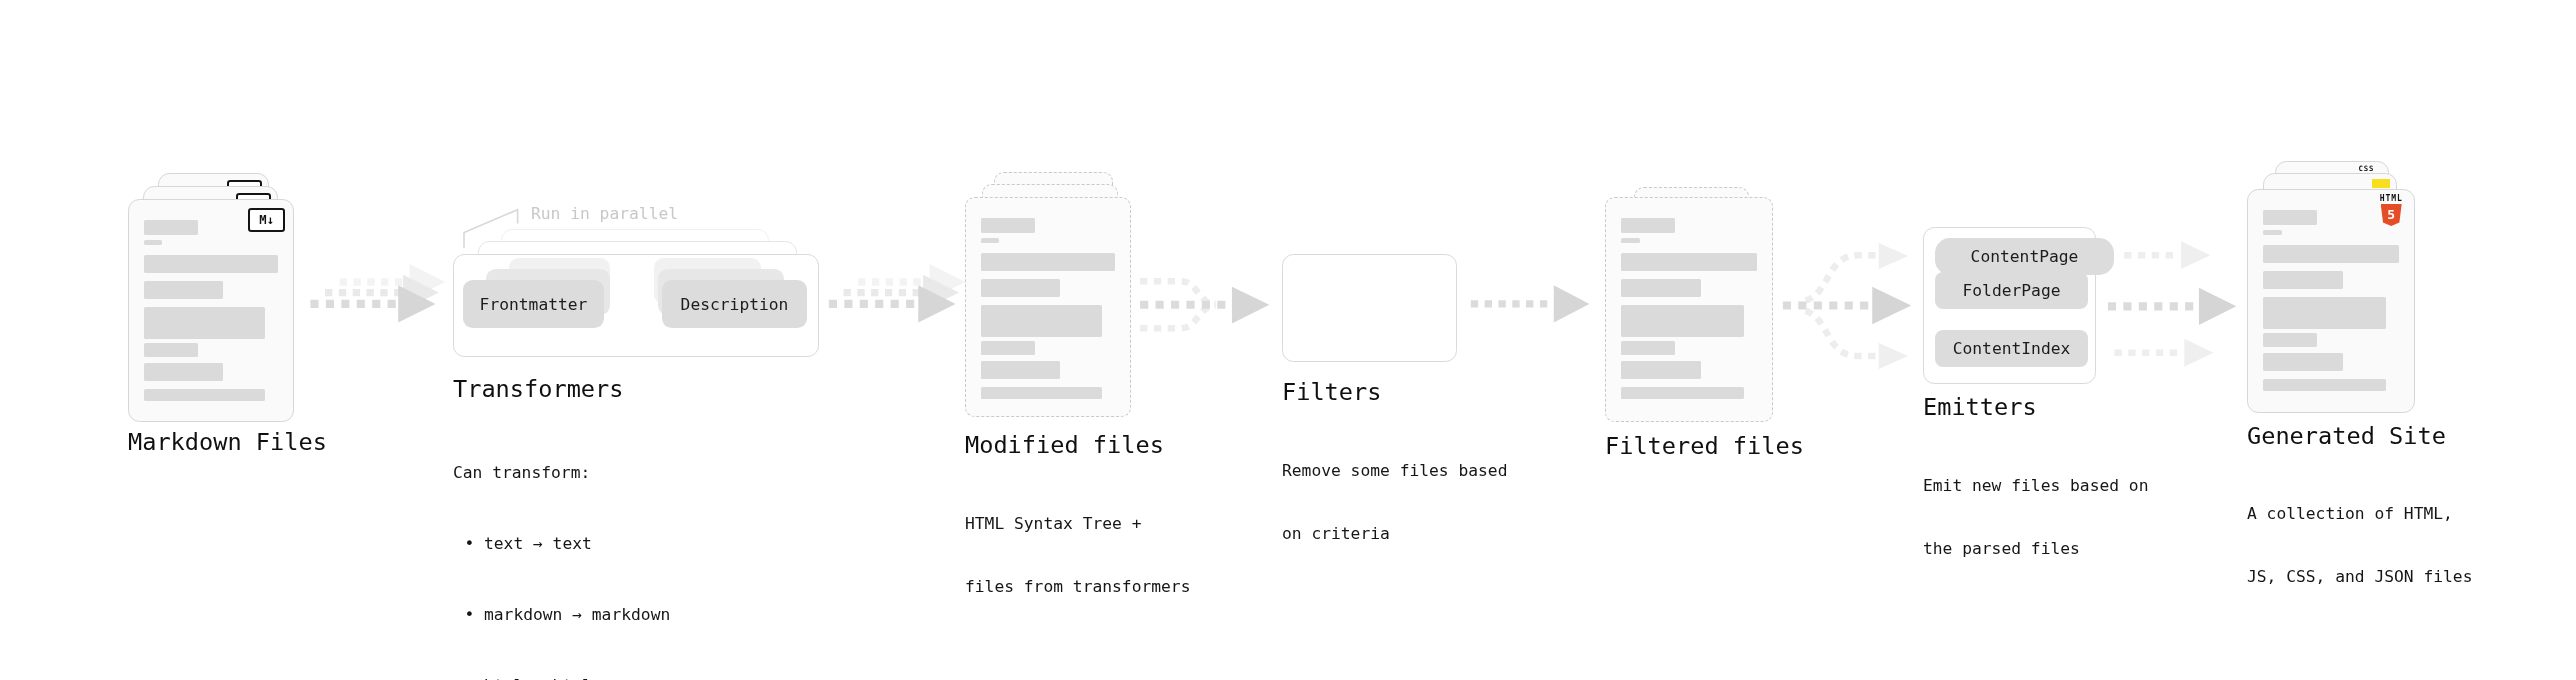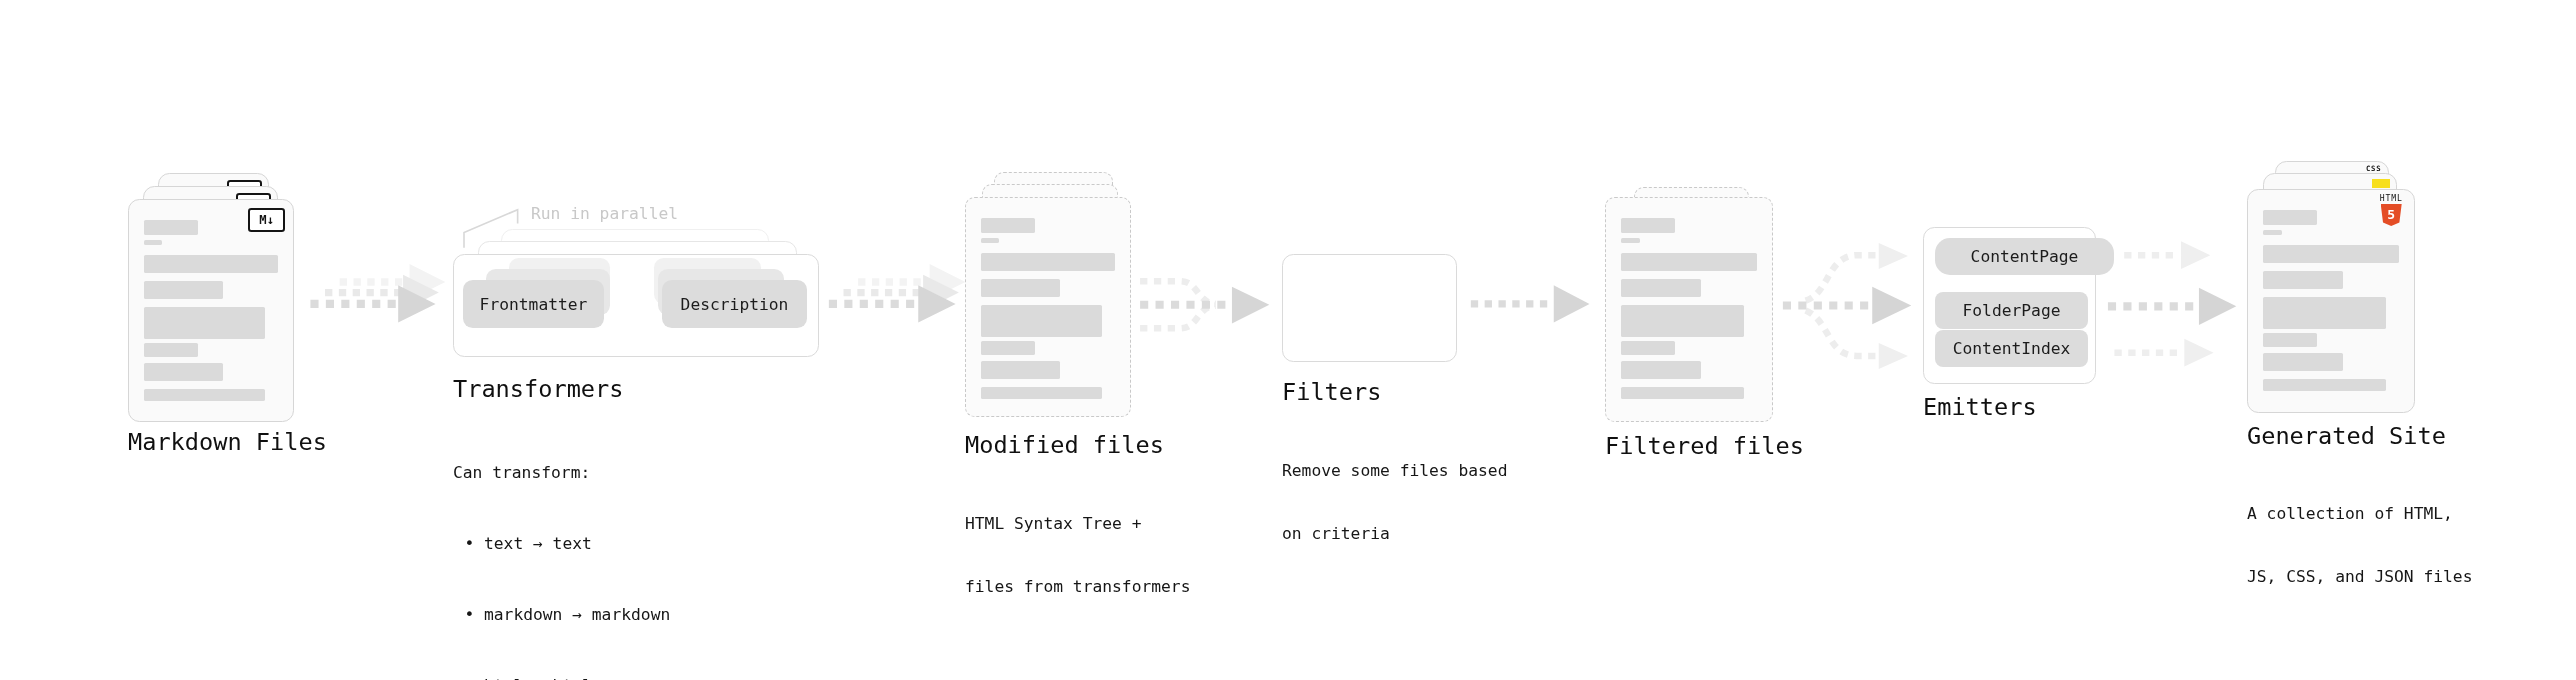--- a/index.html
+++ b/index.html
@@ -11,26 +11,26 @@
   .card{position:absolute;background:#fafafa;border:1.6px solid #d6d6d6;border-radius:11.4px;box-sizing:border-box;}
   .card.dashed{background:#fbfbfb;border:1.6px dashed #c9c9c9;border-radius:9.8px;}
   .bars{position:absolute;left:14.6px;right:14.6px;top:19.5px;}
   .bar{background:#dadada;border-radius:1.6px;}
 
   
   .md-badge{position:absolute;border:2px solid #141414;border-radius:3.3px;background:#fff;color:#141414;
             display:flex;align-items:center;justify-content:center;font-weight:700;}
   .md-badge.front{right:8.1px;top:8.1px;width:32.5px;height:19.5px;font-size:12.2px;}
   .md-badge.peek{right:6.5px;top:5.7px;width:31px;height:18px;font-size:11.4px;}
-  .css-badge{position:absolute;top:3.3px;right:6.5px;width:23px;text-align:right;}
+  .css-badge{position:absolute;top:3.3px;right:6.5px;width:23px;text-align:left;}
   .css-badge .txt{font-size:7.3px;font-weight:700;color:#111;letter-spacing:0.8px;line-height:7.3px;}
   .css-badge .bluebar{height:3.3px;background:#1a6ef5;border-radius:0.8px;margin-top:0.8px;}
   .js-badge{position:absolute;top:4.9px;right:5.7px;width:18.7px;height:9px;background:#f7df1e;}
   .html-badge{position:absolute;top:4.1px;right:10.6px;width:24.4px;text-align:center;}
-  .html-badge .txt{font-size:8.1px;font-weight:400;color:#111;letter-spacing:0.8px;line-height:9px;}
+  .html-badge .txt{font-size:8.1px;font-weight:700;color:#111;letter-spacing:0.8px;line-height:9px;}
   .html-badge .shield{width:21px;height:22px;margin:0.8px auto 0;background:#e44d26;
       clip-path:polygon(0 0,100% 0,89% 85%,50% 100%,11% 85%);
       color:#fff;font-size:13px;font-weight:700;display:flex;align-items:center;justify-content:center;}
 
   
   .panel{position:absolute;background:#ffffff;border:1.6px solid #dadada;border-radius:11.4px;box-sizing:border-box;}
   .panel.ghost1{border-color:#e6e6e6;}
   .panel.ghost2{border-color:#f0f0f0;}
   .chip{position:absolute;background:#dcdcdc;border-radius:9.8px;display:flex;align-items:center;justify-content:center;
         font-size:16.3px;color:#1c1c1c;box-sizing:border-box;white-space:pre;}
@@ -209,23 +209,27 @@
           <div class="bar" style="width: 40%; height: 14px; margin-top: 4.9px;"></div>
           <div class="bar" style="width: 59%; height: 18px; margin-top: 5.7px;"></div>
           <div class="bar" style="width: 90%; height: 12.2px; margin-top: 8.1px;"></div>
         </div>
     </div>
   </div>
   <div class="title" style="left:1605px;top:432px;">Filtered files</div>
 
   <div class="panel" style="left:1923px;top:227px;width:173px;height:157px;"></div>
   <div class="chip" style="left:1935px;top:238px;width:179px;height:37px;border-radius:15px;">ContentPage</div>
-  <div class="chip" style="left:1935px;top:292px;width:153px;height:37px;border-radius:8.1px;">FolderPage</div>
+  <div class="chip" style="left:1935px;top:272px;width:153px;height:37px;border-radius:8.1px;">FolderPage</div>
   <div class="chip" style="left:1935px;top:330px;width:153px;height:37px;border-radius:8.1px;">ContentIndex</div>
   <div class="title" style="left:1923px;top:393px;">Emitters</div>
+  <div class="desc" style="left:1923px;top:433px;">
+    <div>Emit new files based on</div>
+    <div>the parsed files</div>
+  </div>
 
   <div>
     <div class="card" style="left:2275px;top:161px;width:114px;height:85px;">
       <div class="css-badge">
         <div class="txt">CSS</div>
         <div class="bluebar"></div>
       </div>
     </div>
     <div class="card" style="left:2263px;top:173px;width:134px;height:85px;">
       <div class="js-badge"></div>

